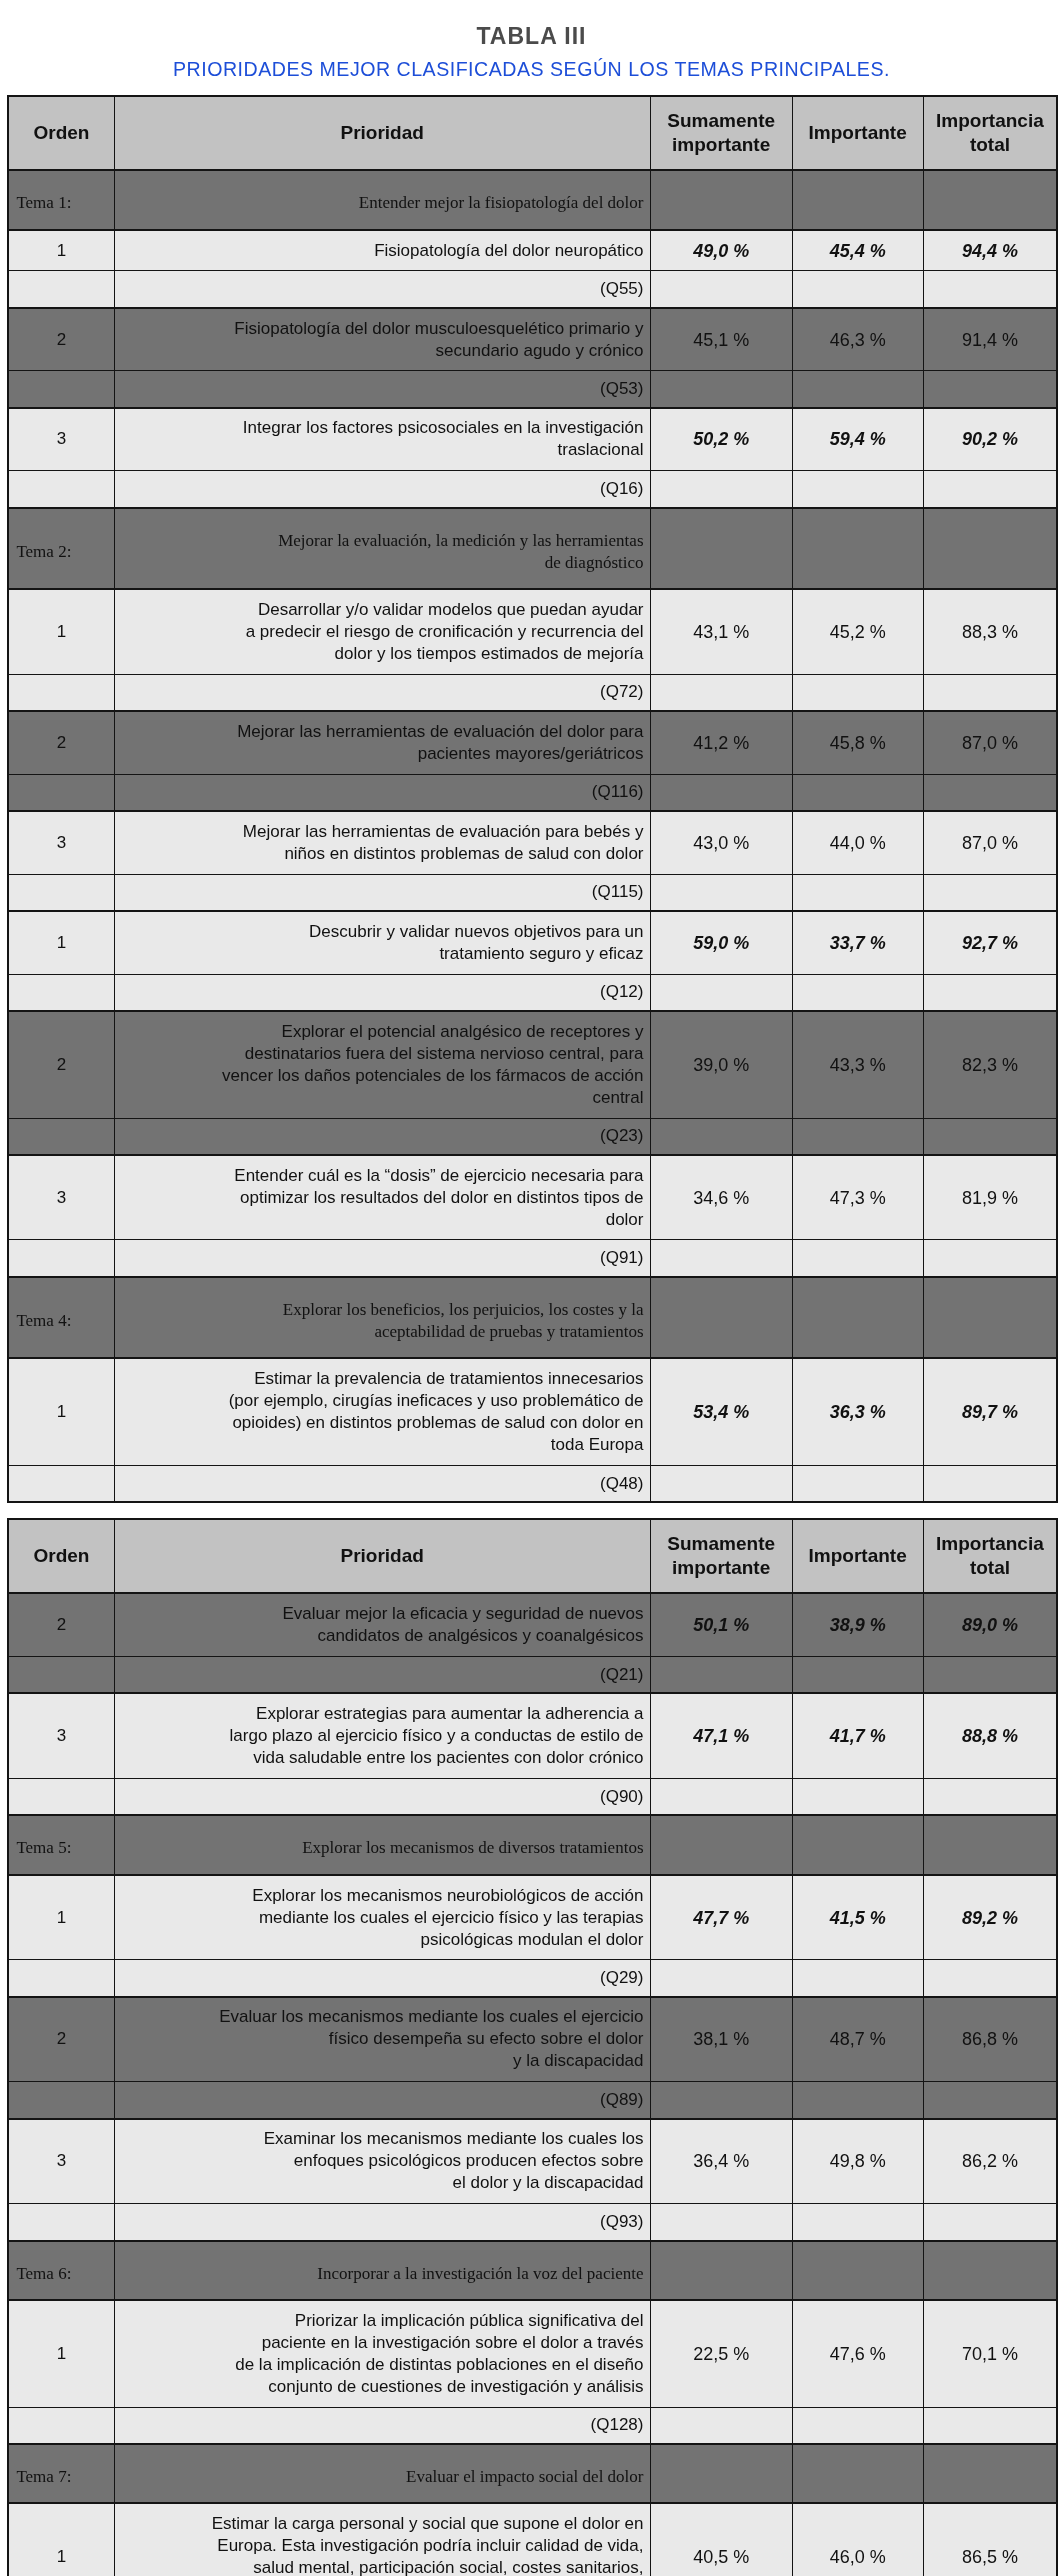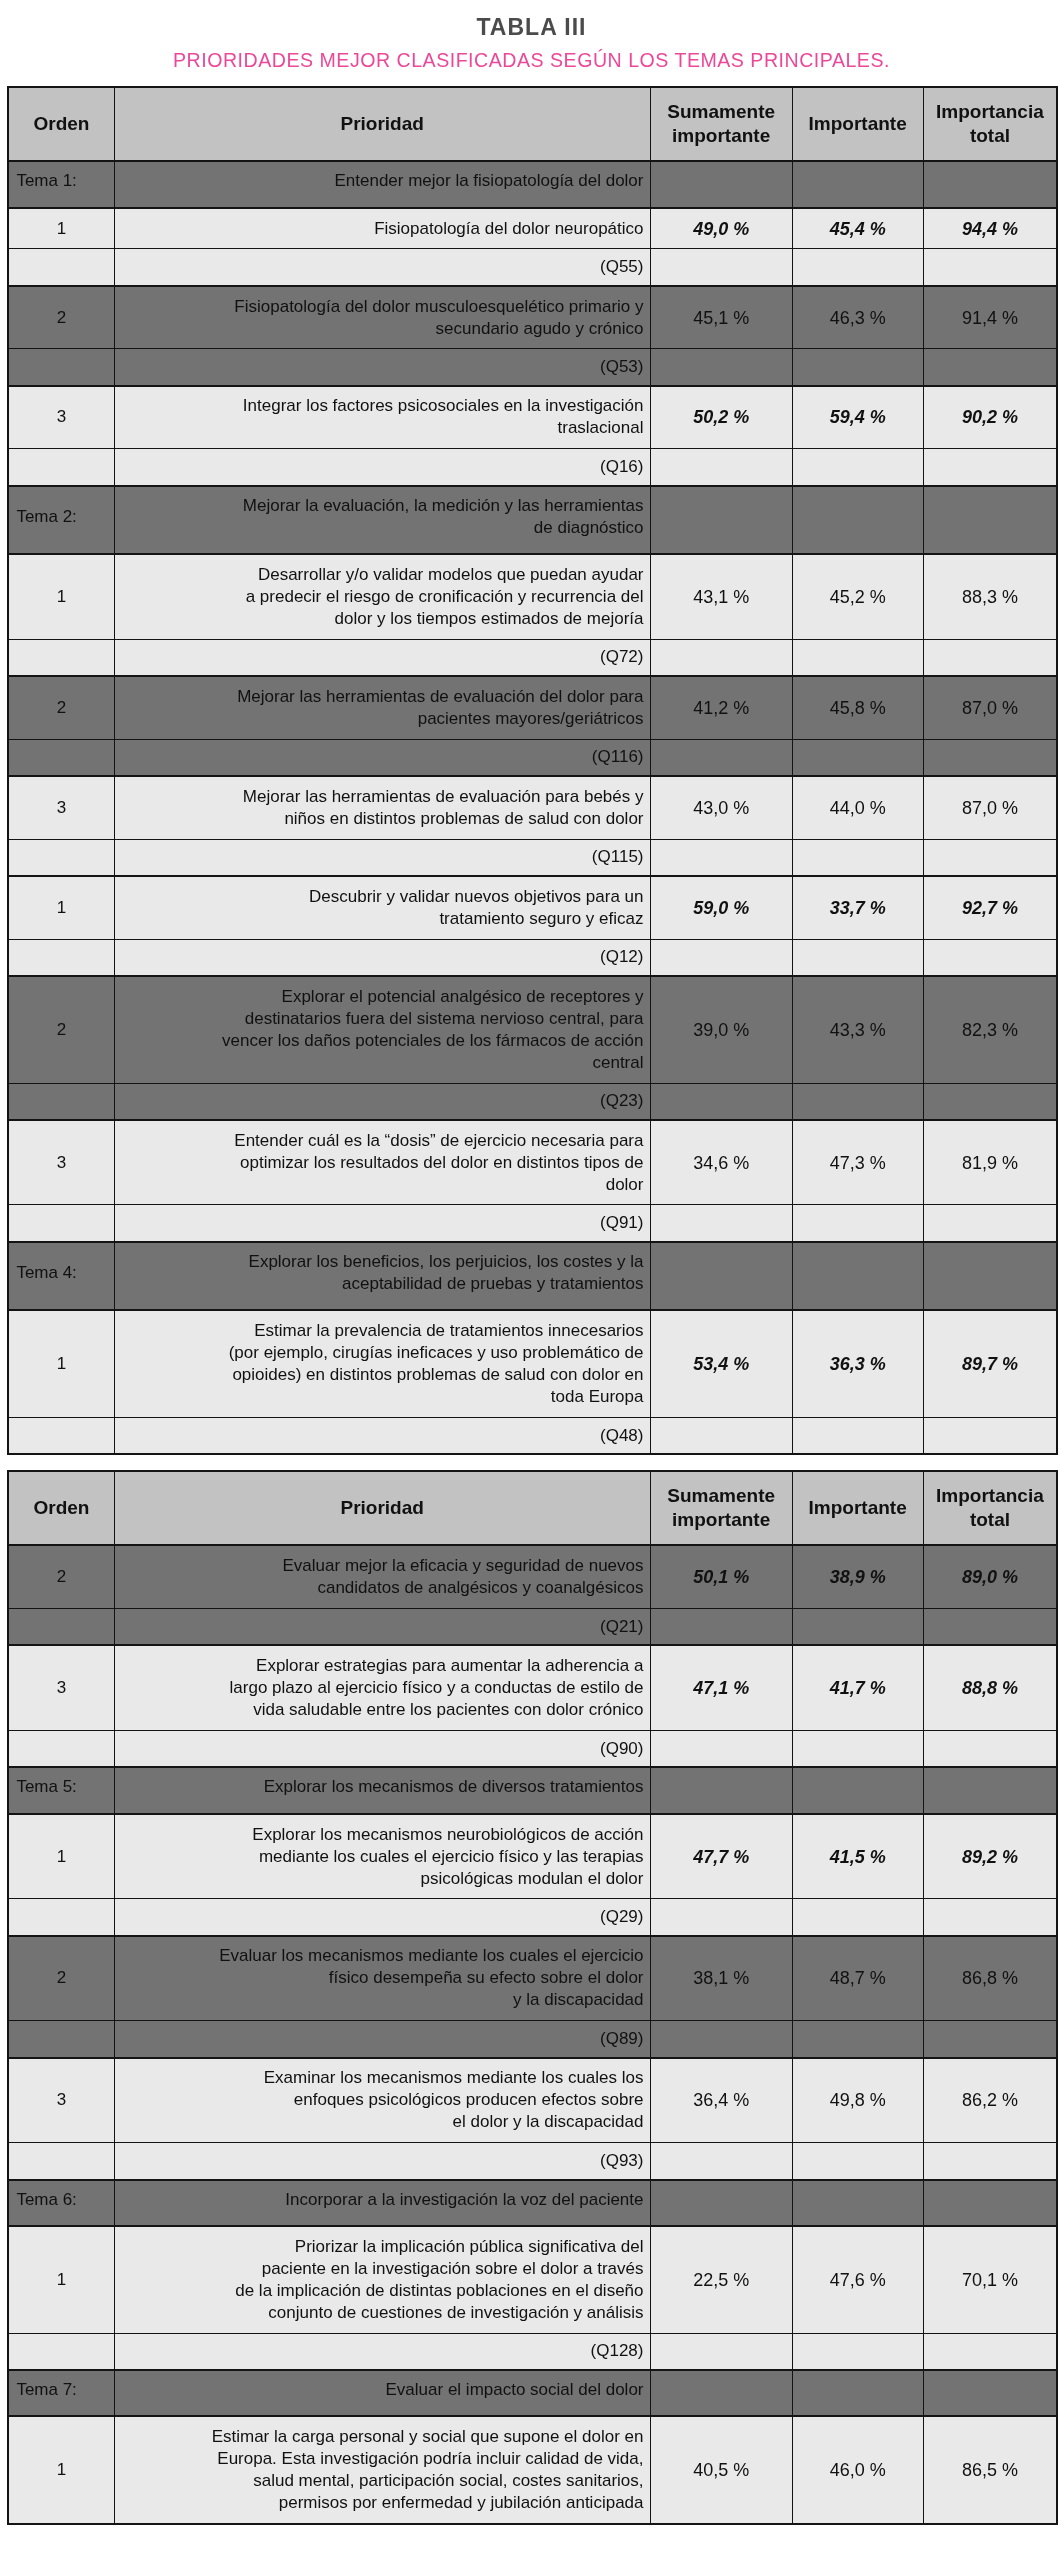--- a/index.html
+++ b/index.html
@@ -9,26 +9,26 @@
     --white:#ffffff;
     --ink:#111111;
   }
   html,body{margin:0;padding:0;background:#fff;}
   body{
     width:1063px;
     font-family:"Liberation Sans", sans-serif;
     color:var(--ink);
     -webkit-font-smoothing:antialiased;
   }
-  .title-block{ text-align:center; padding-top:14px; }
+  .title-block{ text-align:center; padding-top:23px; }
   .table-title{
     font-size:23px; font-weight:bold; color:#4b4b4b; letter-spacing:1px;
   }
   .table-subtitle{
-    font-size:19.6px; font-weight:normal; color:#ec4899; margin-top:8.2px; letter-spacing:0.5px;
+    font-size:19.6px; font-weight:normal; color:#1d4ed8; margin-top:8.2px; letter-spacing:0.5px;
   }
   table{
     border-collapse:collapse;
     table-layout:fixed;
     width:1048px;
     margin-left:7.2px;
     border:2.6px solid var(--border);
     background:#737373;
   }
   table.first{ margin-top:13.4px; }
@@ -58,21 +58,21 @@
   tr.thick td{ border-top:2.1px solid var(--border); }
   tr.thin  td{ border-top:1px solid var(--border); }
   tbody tr:first-child td{ border-top:none; }
   td.c-orden{ text-align:center; padding:5.2px 3.1px; }
   td.c-orden.tema-label{ text-align:left; padding-left:7.2px; white-space:nowrap; }
   td.c-text{
     text-align:right;
     padding:8.8px 6.2px 8.8px 10.3px;
     white-space:pre-line;
   }
-  tr.tema td{ padding-top:8px; padding-bottom:14.4px; }
+  tr.tema td{ padding-top:21px; padding-bottom:14.4px;font-family:Liberation Serif, serif; }
   tr.q td.c-text{ padding-top:6.7px; padding-bottom:6.7px; }
   td.c-val{ text-align:center; font-size:18px; padding:5.2px 2.1px; }
   tr.bold td.c-val{ font-weight:bold;font-style:italic; }
 </style>
 </head>
 <body>
 
 <div class="title-block">
   <div class="table-title">TABLA III</div>
   <div class="table-subtitle">PRIORIDADES MEJOR CLASIFICADAS SEGÚN LOS TEMAS PRINCIPALES.</div>

